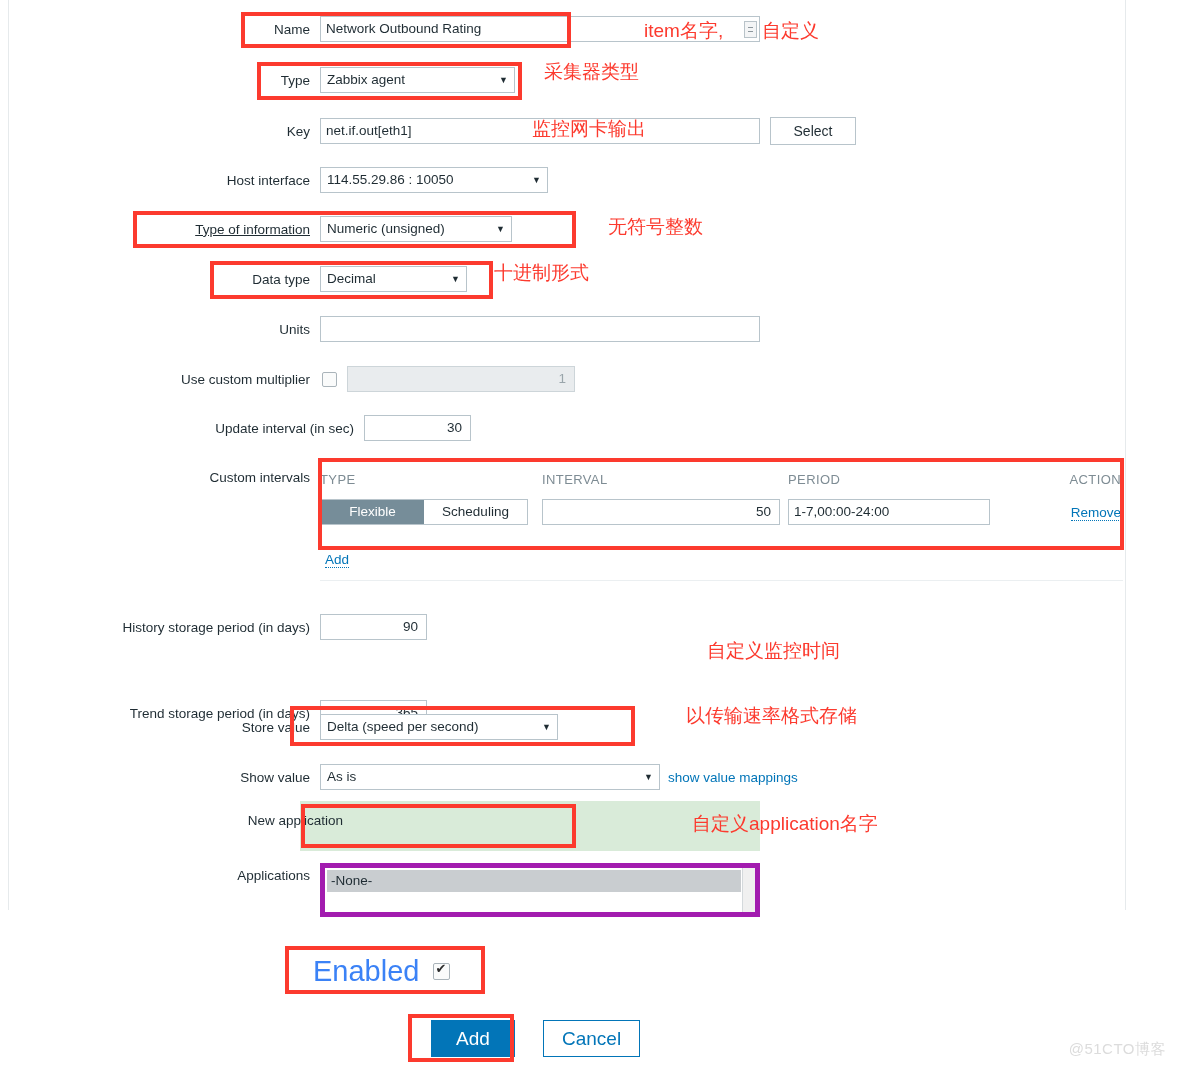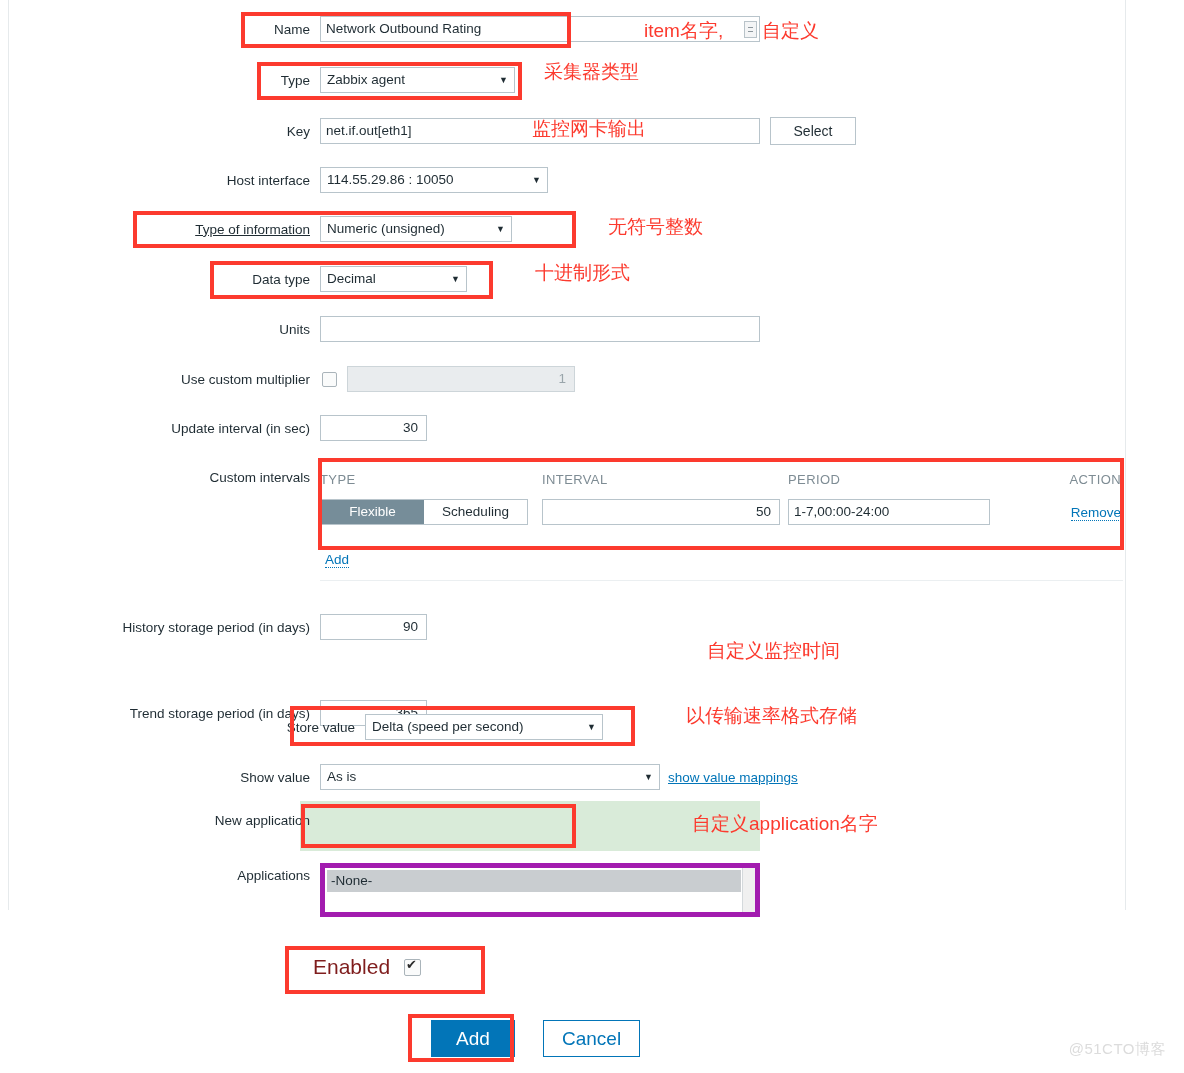--- a/index.html
+++ b/index.html
@@ -144,21 +144,21 @@
     color: #ffffff;
   }
 
   .link {
     color: #0275b8;
     font-size: 13.5px;
     border-bottom: 1px dotted #0275b8;
     text-decoration: none;
     cursor: pointer;
   }
-  .link.plain { border-bottom: none; text-decoration: underline; }
+  .link.plain { border-bottom: none; }
 
   .ci-sep {
     position: absolute;
     left: 320px; top: 580px;
     width: 803px;
     border-bottom: 1px solid #ebeff1;
   }
 
   
   .listbox {
@@ -302,35 +302,35 @@
   <div class="anno-text" style="left:608px; top:217px;">无符号整数</div>
 
   <div class="row" style="left:0; top:266px; width:760px;">
     <div class="lbl" style="width:310px;">Data type</div>
     <div class="sel" style="width:147px; margin-left:10px;">
       <span>Decimal</span>
       <span class="caret">▼</span>
     </div>
   </div>
   <div class="anno-box" style="left:210px; top:261px; width:283px; height:38px;"></div>
-  <div class="anno-text" style="left:535px; top:263px;">十进制形式</div>
+  <div class="anno-text" style="left:494px; top:263px;">十进制形式</div>
 
   <div class="row" style="left:0; top:316px; width:760px;">
     <div class="lbl" style="width:310px;">Units</div>
     <div class="field" style="width:440px; margin-left:10px;"></div>
   </div>
 
   <div class="row" style="left:0; top:366px; width:760px;">
     <div class="lbl" style="width:310px;">Use custom multiplier</div>
     <div class="cb" style="margin-left:12px;"></div>
     <div class="field num disabled" style="width:228px; margin-left:10px;">1</div>
   </div>
 
   <div class="row" style="left:0; top:415px; width:760px;">
-    <div class="lbl" style="width:310px;">Update interval (in sec)</div>
+    <div class="lbl" style="width:310px;margin-left:44px;">Update interval (in sec)</div>
     <div class="field num" style="width:107px; margin-left:10px;">30</div>
   </div>
 
   <div class="lbl" style="position:absolute; left:0; top:470px; width:310px;">Custom intervals</div>
 
   <div class="ci-table">
     <div class="ci-head">
       <div class="c-type">TYPE</div>
       <div class="c-int">INTERVAL</div>
       <div class="c-per">PERIOD</div>
@@ -366,56 +366,56 @@
   <div class="row" style="left:0; top:614px; width:760px;">
     <div class="lbl" style="width:310px;">History storage period (in days)</div>
     <div class="field num" style="width:107px; margin-left:10px;">90</div>
   </div>
 
   <div class="row" style="left:0; top:700px; width:760px;">
     <div class="lbl" style="width:310px;">Trend storage period (in days)</div>
     <div class="field num" style="width:107px; margin-left:10px;">365</div>
   </div>
 
-  <div class="row" style="left:0; top:714px; width:760px;padding-left:45px;">
+  <div class="row" style="left:0; top:714px; width:760px;">
     <div class="lbl" style="width:310px;">Store value</div>
     <div class="sel" style="width:238px; margin-left:10px;">
       <span>Delta (speed per second)</span>
       <span class="caret">▼</span>
     </div>
   </div>
   <div class="anno-box" style="left:290px; top:706px; width:345px; height:40px;"></div>
   <div class="anno-text" style="left:686px; top:706px;">以传输速率格式存储</div>
 
   <div class="row" style="left:0; top:764px; width:900px;">
     <div class="lbl" style="width:310px;">Show value</div>
     <div class="sel" style="width:340px; margin-left:10px;">
       <span>As is</span>
       <span class="caret">▼</span>
     </div>
     <span class="link plain" style="margin-left:8px;">show value mappings</span>
   </div>
 
   <div class="hl-green" style="left:300px; top:801px; width:460px; height:50px;"></div>
-  <div class="row" style="left:0; top:813px; width:760px;">
+  <div class="row" style="left:0; top:813px; width:760px;padding-left:33px;">
     <div class="lbl" style="width:310px;">New application</div>
   </div>
   <div class="anno-box" style="left:301px; top:804px; width:275px; height:44px;"></div>
   <div class="anno-text" style="left:692px; top:814px;">自定义application名字</div>
 
   <div class="row" style="left:0; top:863px; width:760px; align-items:flex-start;">
     <div class="lbl" style="width:310px; line-height:26px;">Applications</div>
     <div class="listbox" style="margin-left:10px;">
       <div class="opt">-None-</div>
       <div class="sbar"></div>
     </div>
   </div>
 
   <div class="row" style="left:313px; top:955px;">
-    <div style="font-size:21px; color:#7f1d1d;">Enabled</div>
+    <div style="font-size:29px; color:#3b82f6;">Enabled</div>
     <div class="cb checked" style="margin-left:14px; width:17px; height:17px;"></div>
   </div>
   <div class="anno-box" style="left:285px; top:946px; width:200px; height:48px;"></div>
 
   <div class="btn-primary" style="position:absolute; left:431px; top:1020px;">Add</div>
   <div class="btn-secondary" style="position:absolute; left:543px; top:1020px;">Cancel</div>
   <div class="anno-box" style="left:408px; top:1014px; width:106px; height:48px;"></div>
 
   <div class="watermark">@51CTO博客</div>
 </div>

